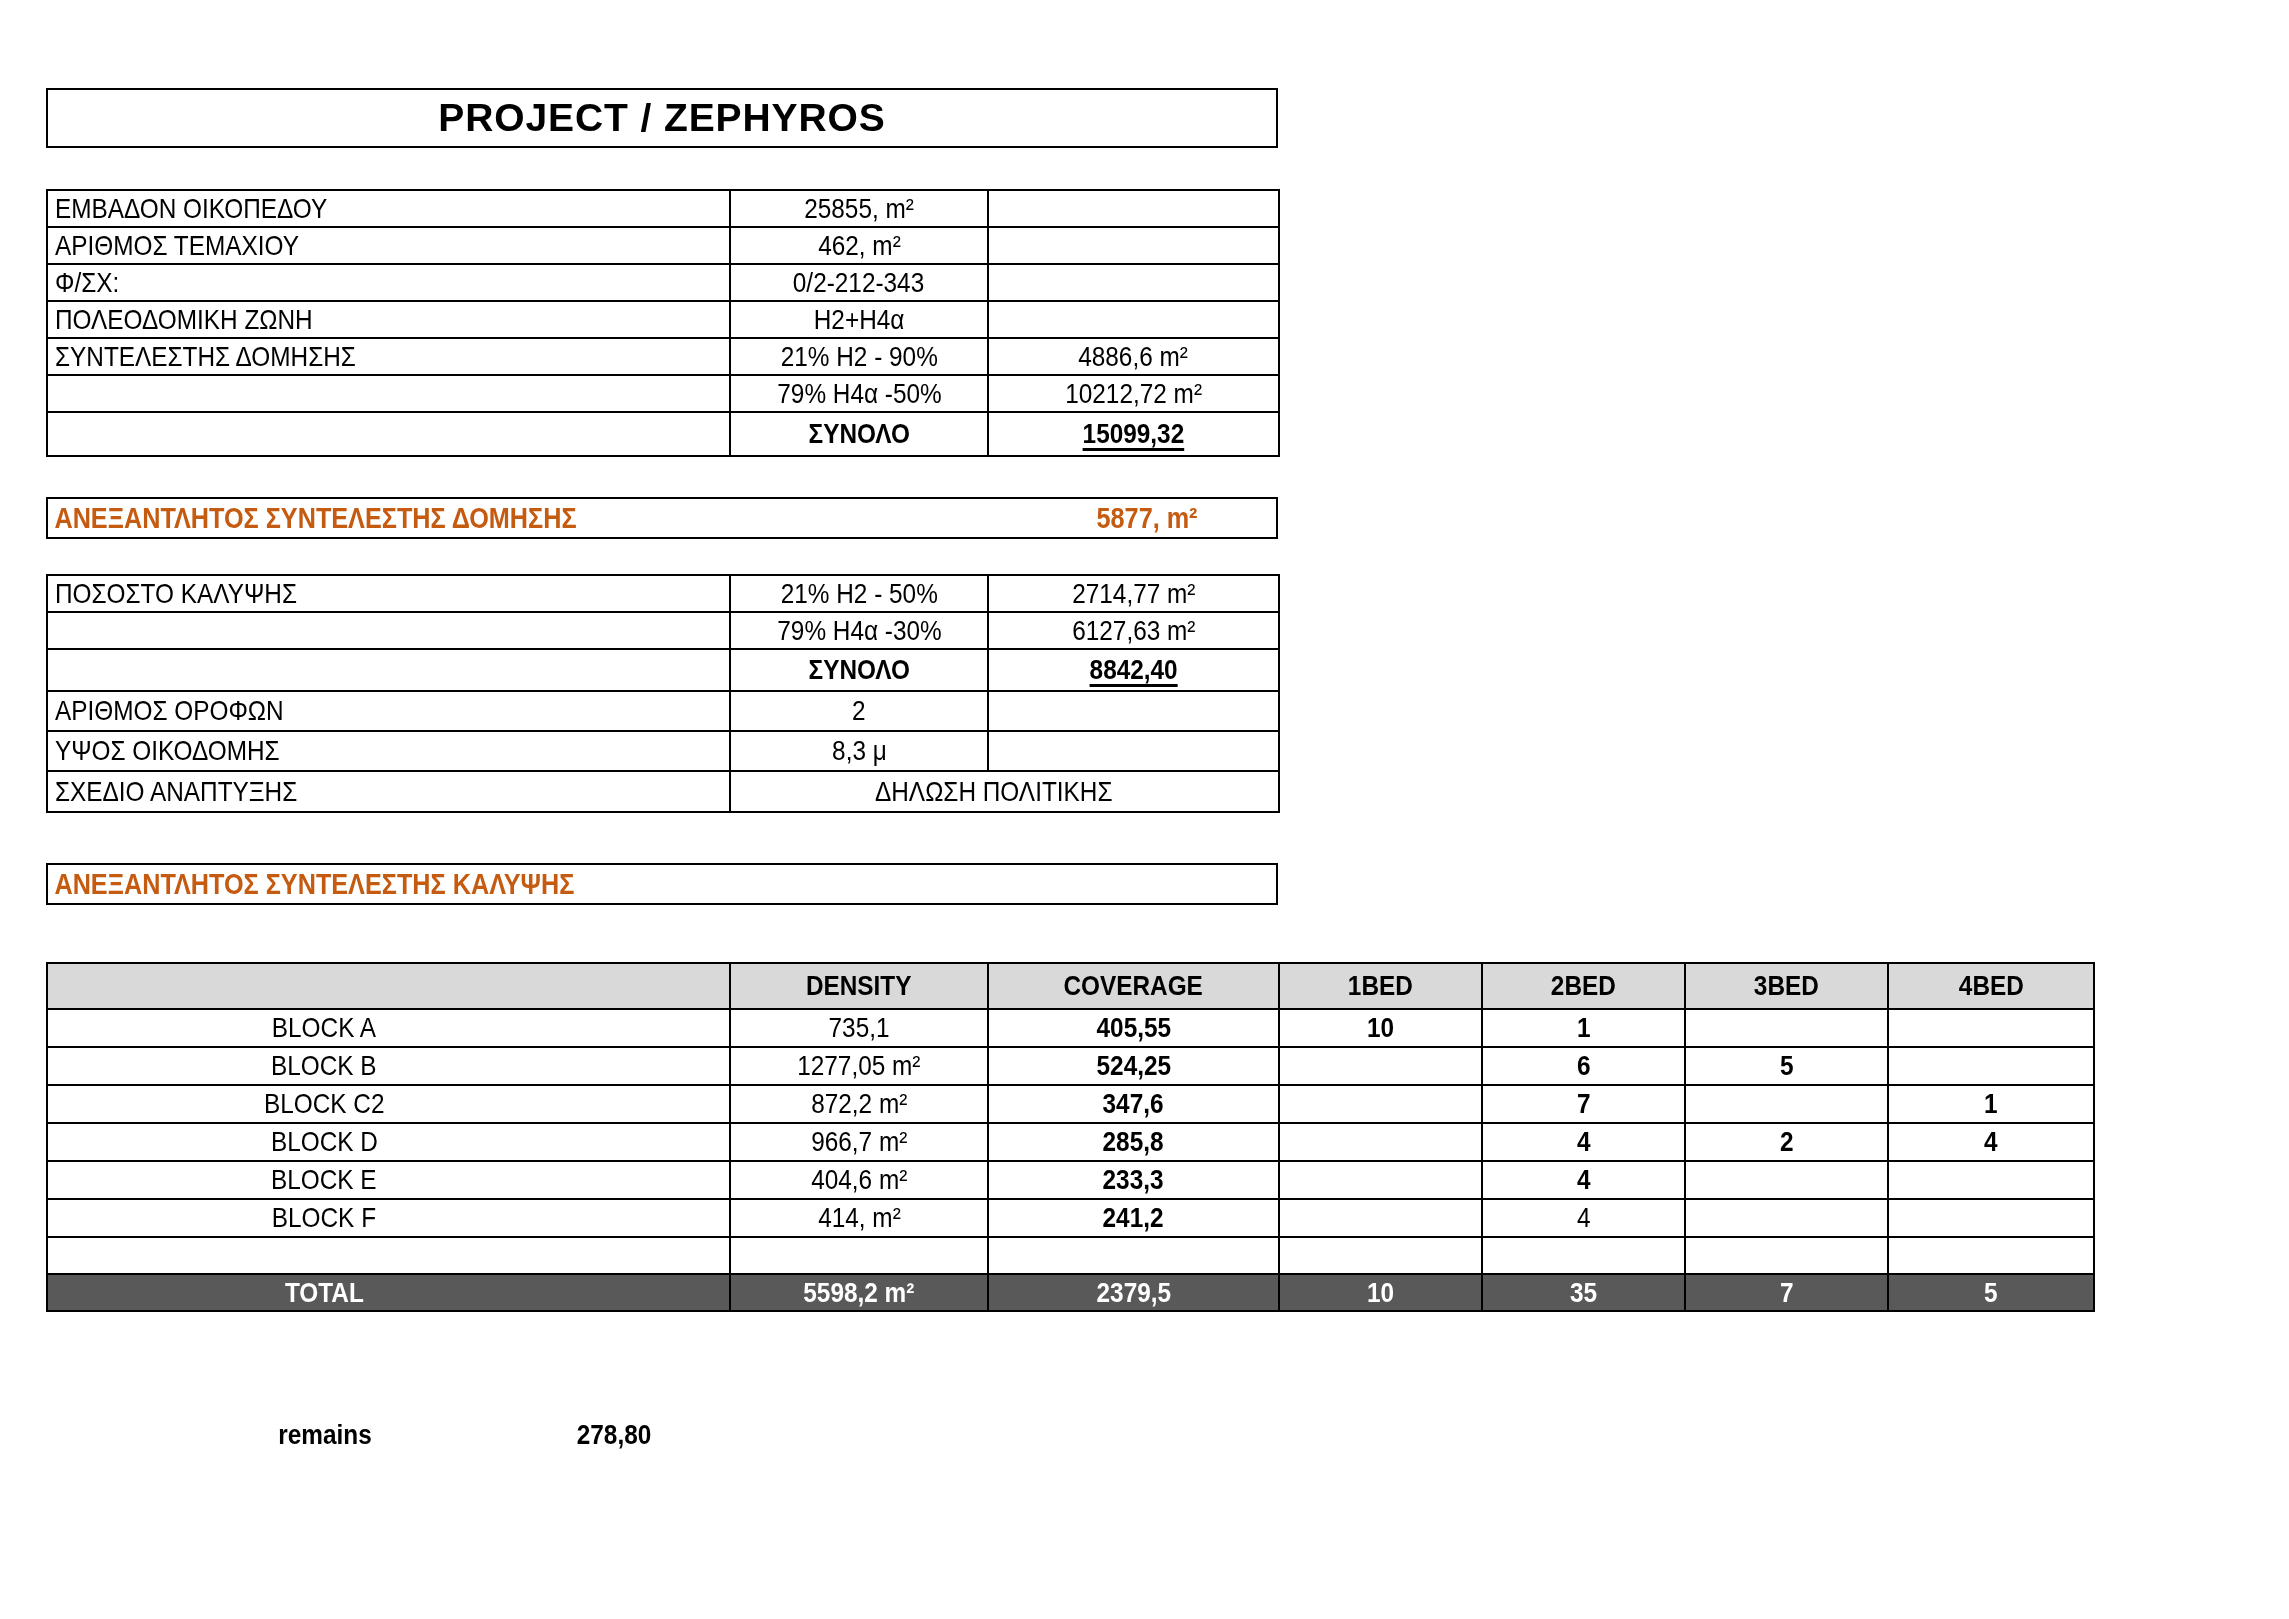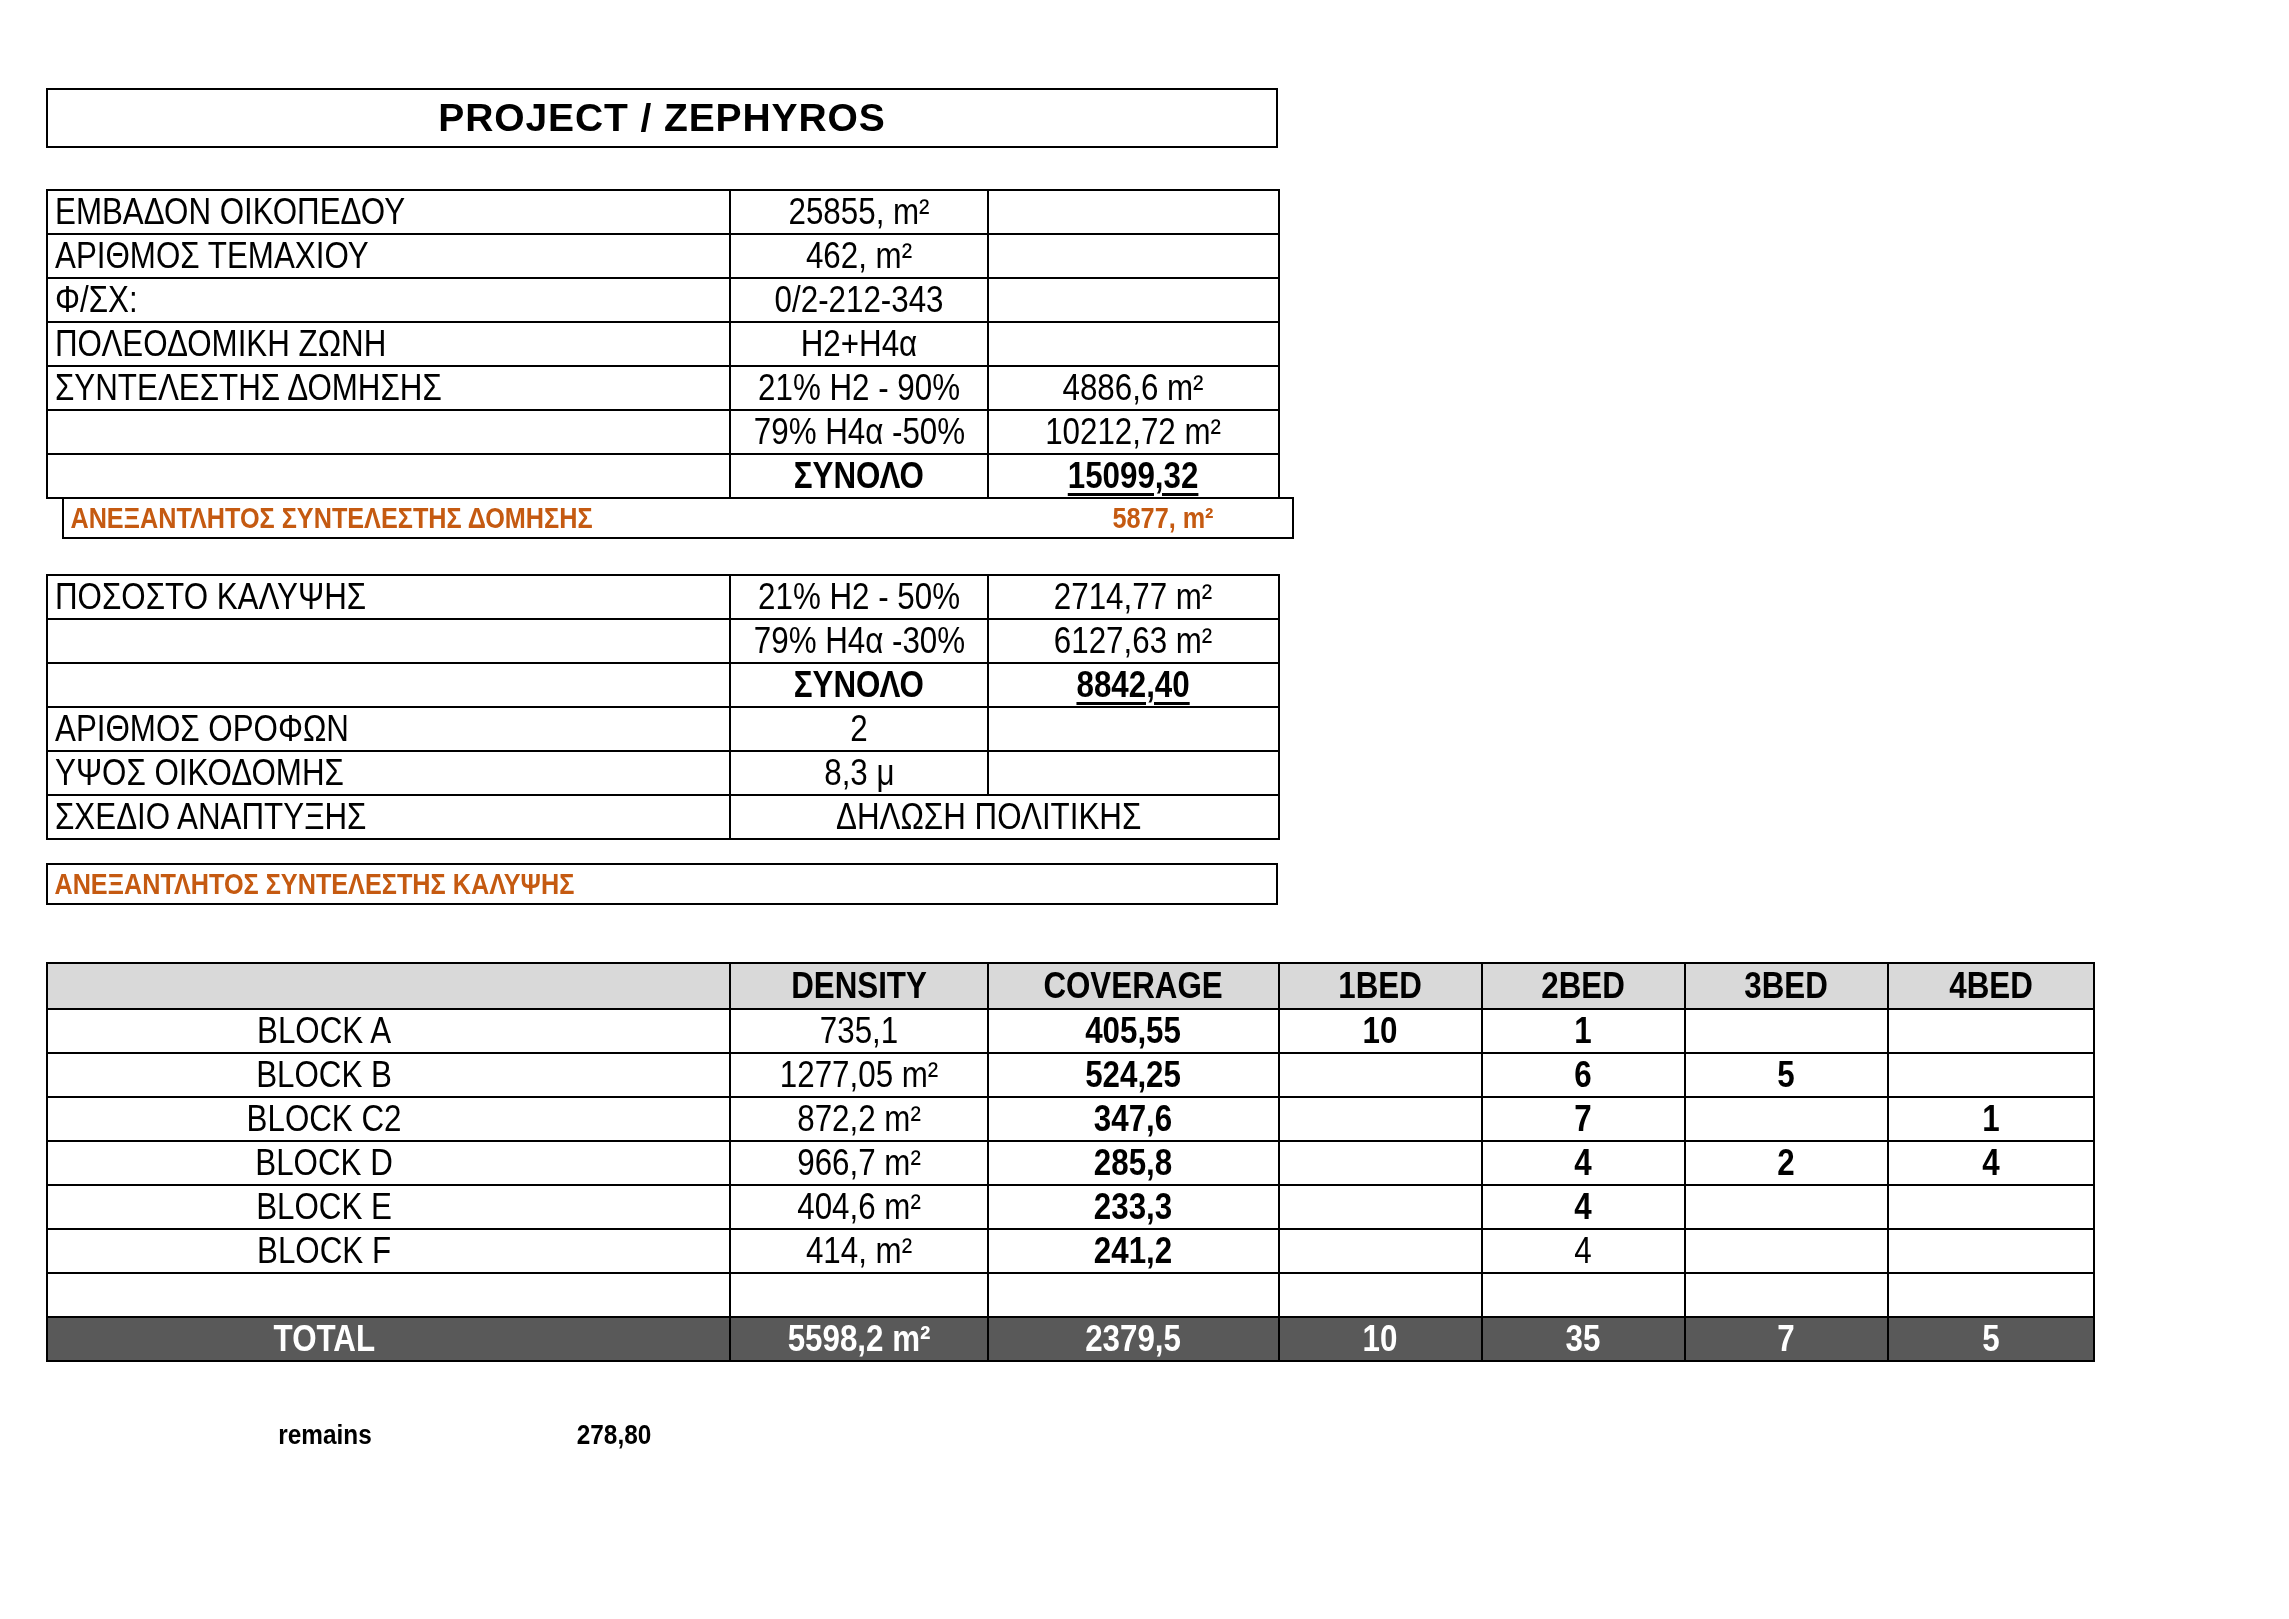--- a/index.html
+++ b/index.html
@@ -11,21 +11,21 @@
   .nw{display:inline-block;transform:scaleX(0.87);transform-origin:center center;white-space:nowrap;}
   td.lbl .nw,td.mid-left .nw{transform-origin:left center;}
 
   .title-box{
     position:absolute;left:46px;top:88px;width:1232px;height:60px;
     border:2.8px solid #000;box-sizing:border-box;
     display:flex;align-items:center;justify-content:center;
     font-weight:bold;font-size:39px;letter-spacing:0.9px;
   }
 
-  table.grid{border-collapse:collapse;table-layout:fixed;position:absolute;background:#fff;font-size:36px;}
+  table.grid{border-collapse:collapse;table-layout:fixed;position:absolute;background:#fff;font-size:28px;}
   .grid td,.grid th{border:2.8px solid #000;padding:0;overflow:hidden;vertical-align:middle;}
 
   #site-table{left:46px;top:189px;width:1232px;}
   #coverage-table{left:46px;top:574px;width:1232px;}
   #blocks-table{left:46px;top:962px;width:2047px;}
 
   td.lbl{text-align:left;padding:0 3.7px 0 7.4px;}
   td.mid,td.ext{text-align:center;}
   td.mid-left{text-align:center;padding-left:13px;}
   .bold{font-weight:bold;}
@@ -36,21 +36,21 @@
   #site-table tr:nth-child(7){height:44px;}
   #coverage-table tr:nth-child(1),#coverage-table tr:nth-child(2){height:37px;}
   #coverage-table tr:nth-child(3){height:42px;}
   #coverage-table tr:nth-child(4),#coverage-table tr:nth-child(5){height:40px;}
   #coverage-table tr:nth-child(6){height:41px;}
 
   .banner{
     position:absolute;left:46px;width:1232px;height:42px;border:2.8px solid #000;
     box-sizing:border-box;display:flex;align-items:center;background:#fff;
   }
-  #banner1{top:497px;margin-left:16px;}
+  #banner1{top:497px;}
   #banner2{top:863px;}
   .banner .b-label{font-weight:bold;font-size:29px;padding-left:7.4px;color:#C55A11;transform-origin:left center;}
   .banner .b-valuebox{position:absolute;left:974px;width:251px;text-align:center;}
   .banner .b-valuebox .nw{font-weight:bold;font-size:29px;color:#C55A11;}
 
   #blocks-table thead tr{height:46px;}
   #blocks-table tbody tr{height:38px;}
   #blocks-table tbody tr.spacer{height:37px;}
   #blocks-table tbody tr.total-row{height:37px;}
   #blocks-table th{background:#D9D9D9;font-weight:bold;text-align:center;}

